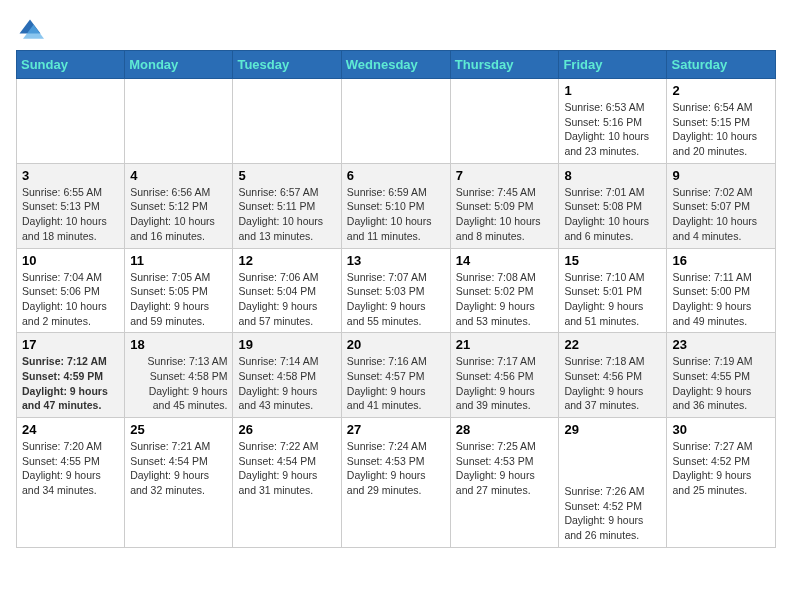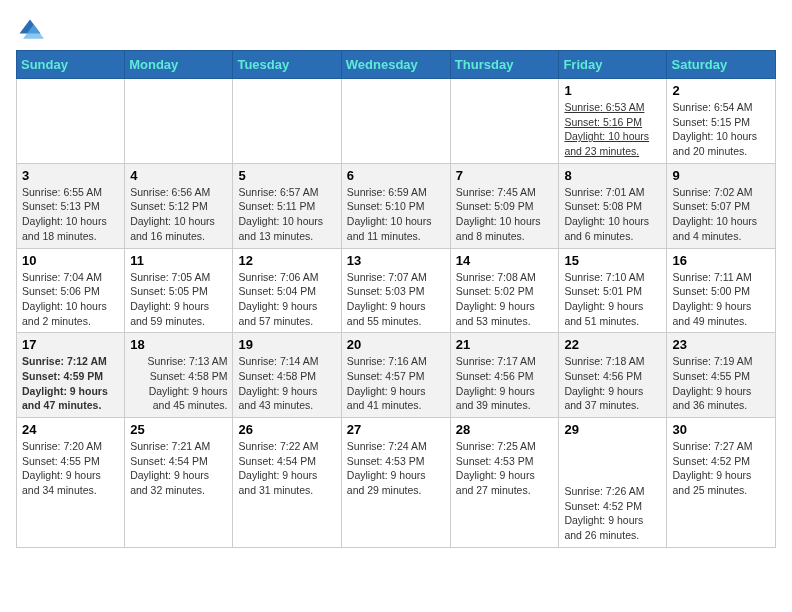--- a/index.html
+++ b/index.html
@@ -118,21 +118,21 @@
   </thead>
   <tbody id="calendar-body">
   <tr>
         <td class="empty-cell"></td>
         <td class="empty-cell"></td>
         <td class="empty-cell"></td>
         <td class="empty-cell"></td>
         <td class="empty-cell"></td>
         <td>
           <div class="day-number">1</div>
-          <div class="day-info" style="white-space: pre-line; text-decoration: underline;">Sunrise: 6:53 AM
+          <div class="day-info" style="white-space: pre-line;">Sunrise: 6:53 AM
 Sunset: 5:16 PM
 Daylight: 10 hours
 and 23 minutes.</div>
         </td>
         <td>
           <div class="day-number">2</div>
           <div class="day-info" style="white-space: pre-line;">Sunrise: 6:54 AM
 Sunset: 5:15 PM
 Daylight: 10 hours
 and 20 minutes.</div>

